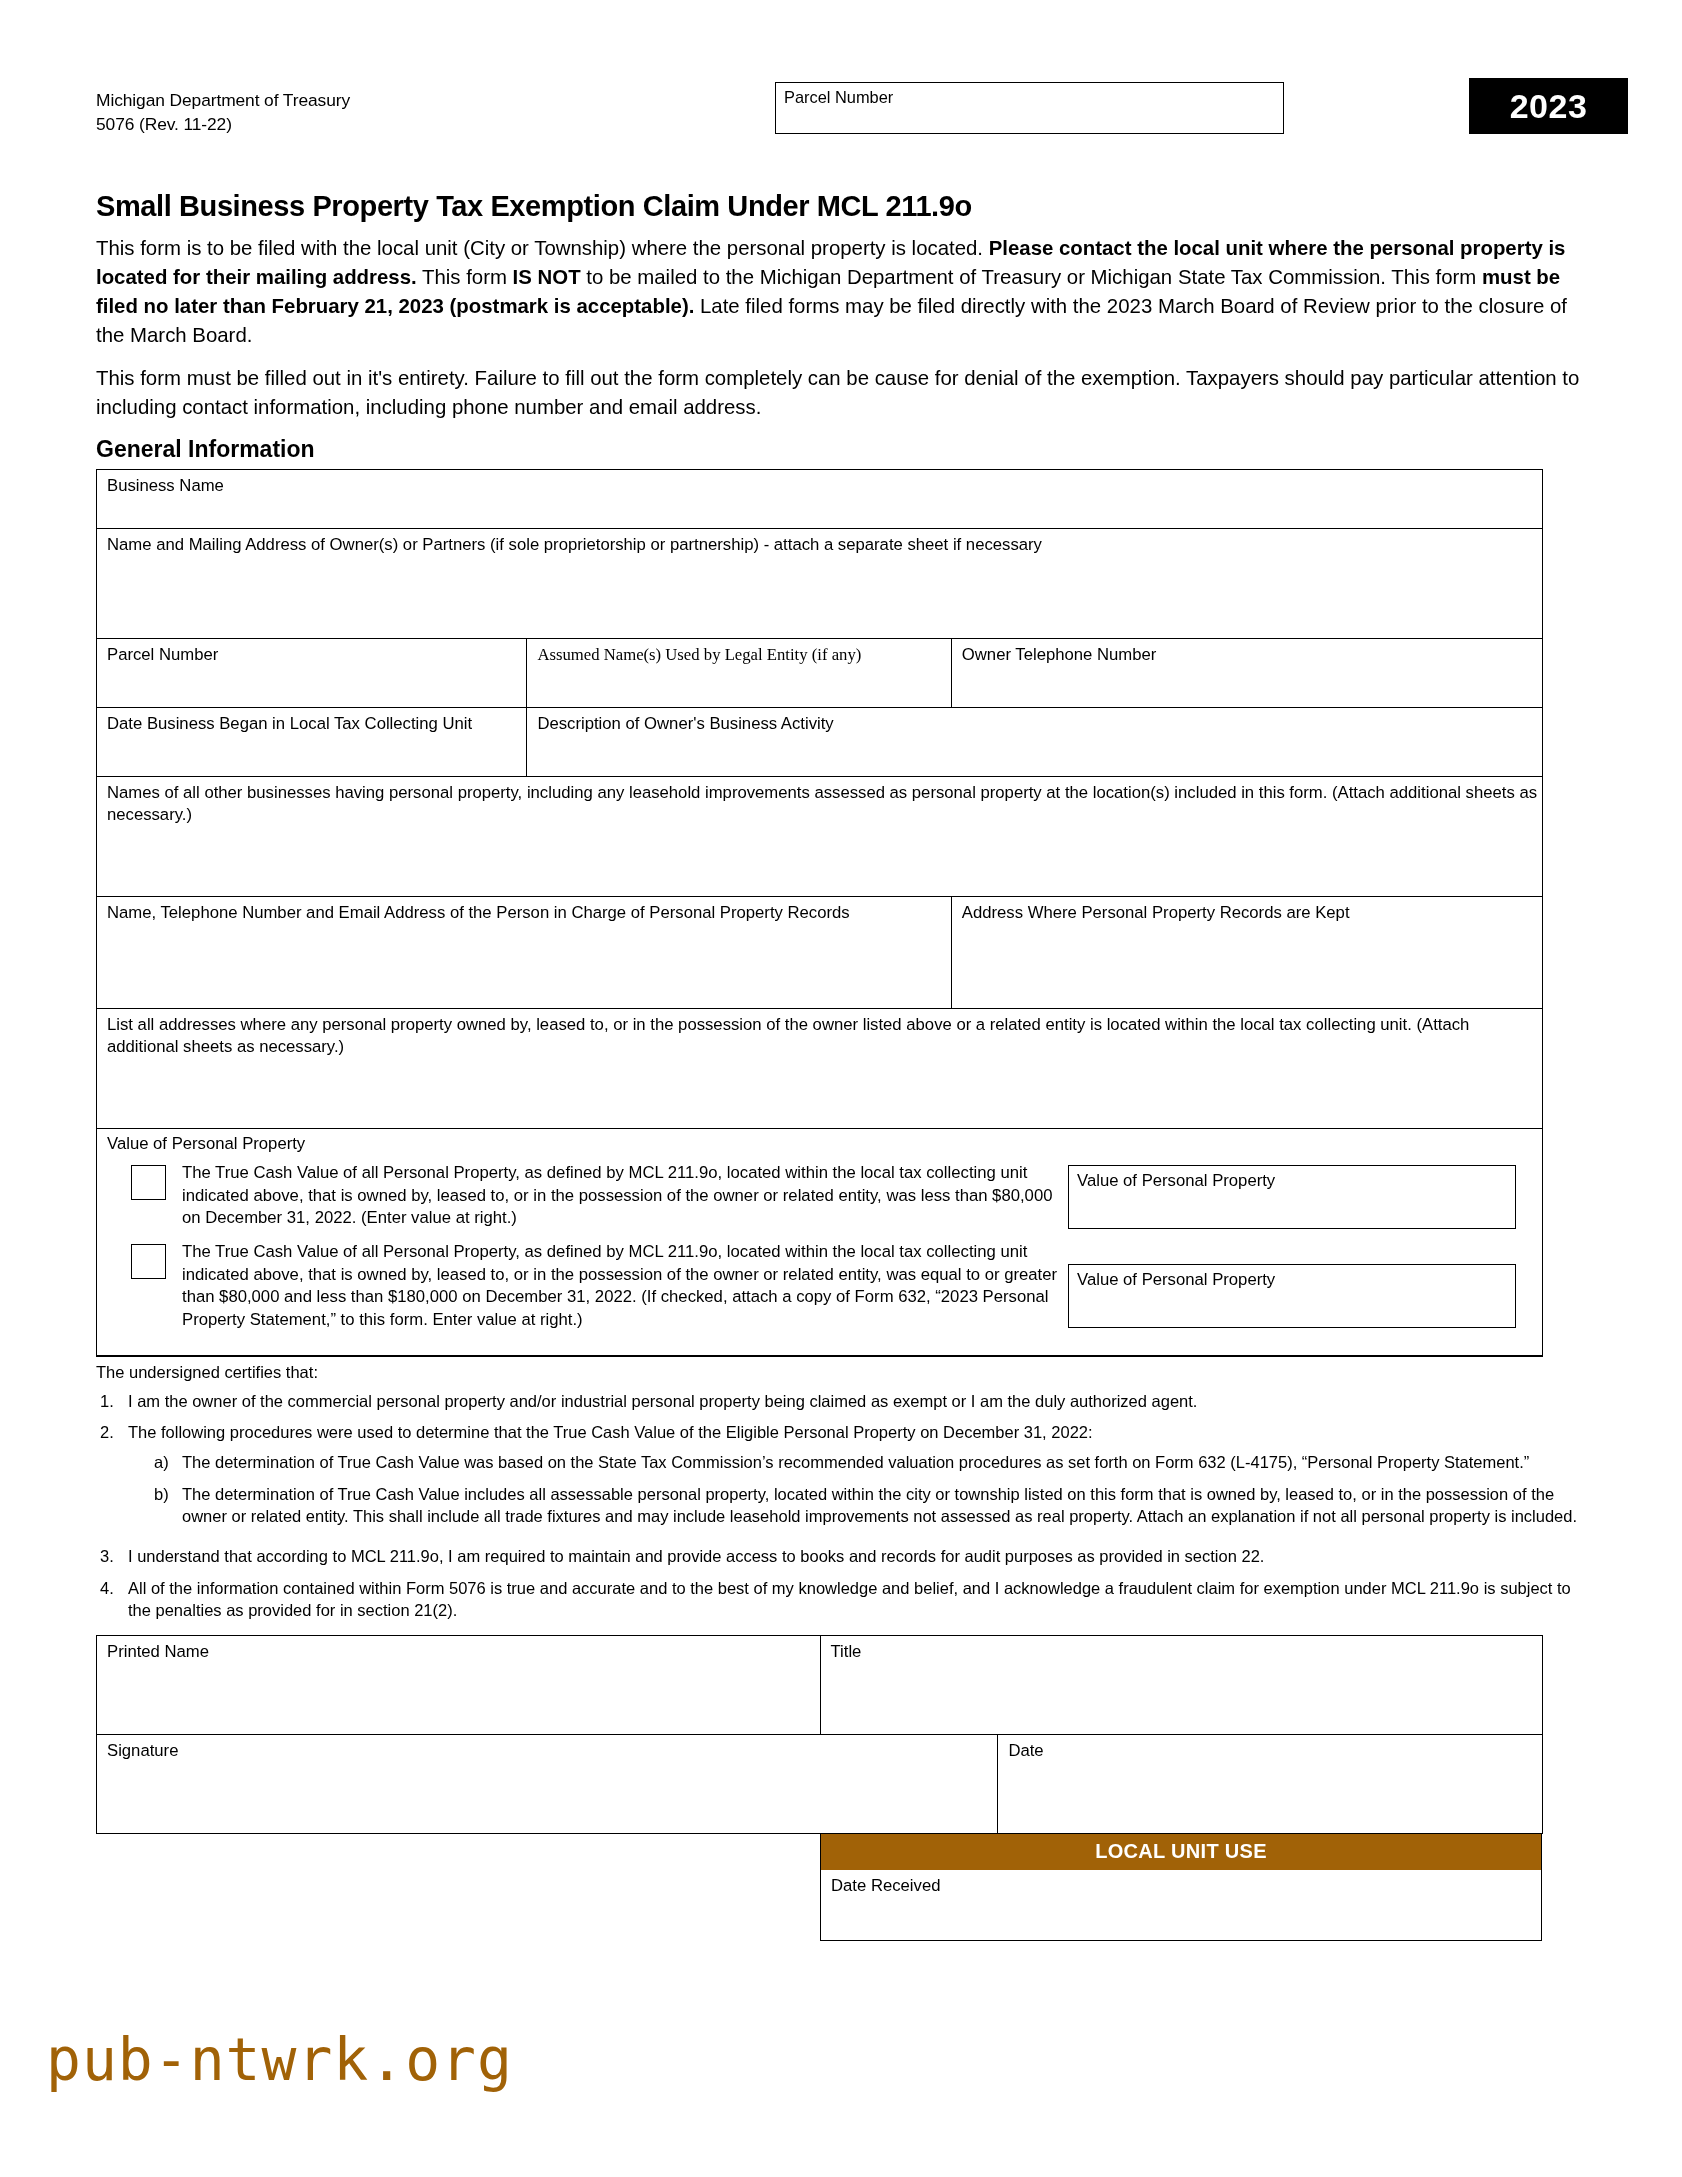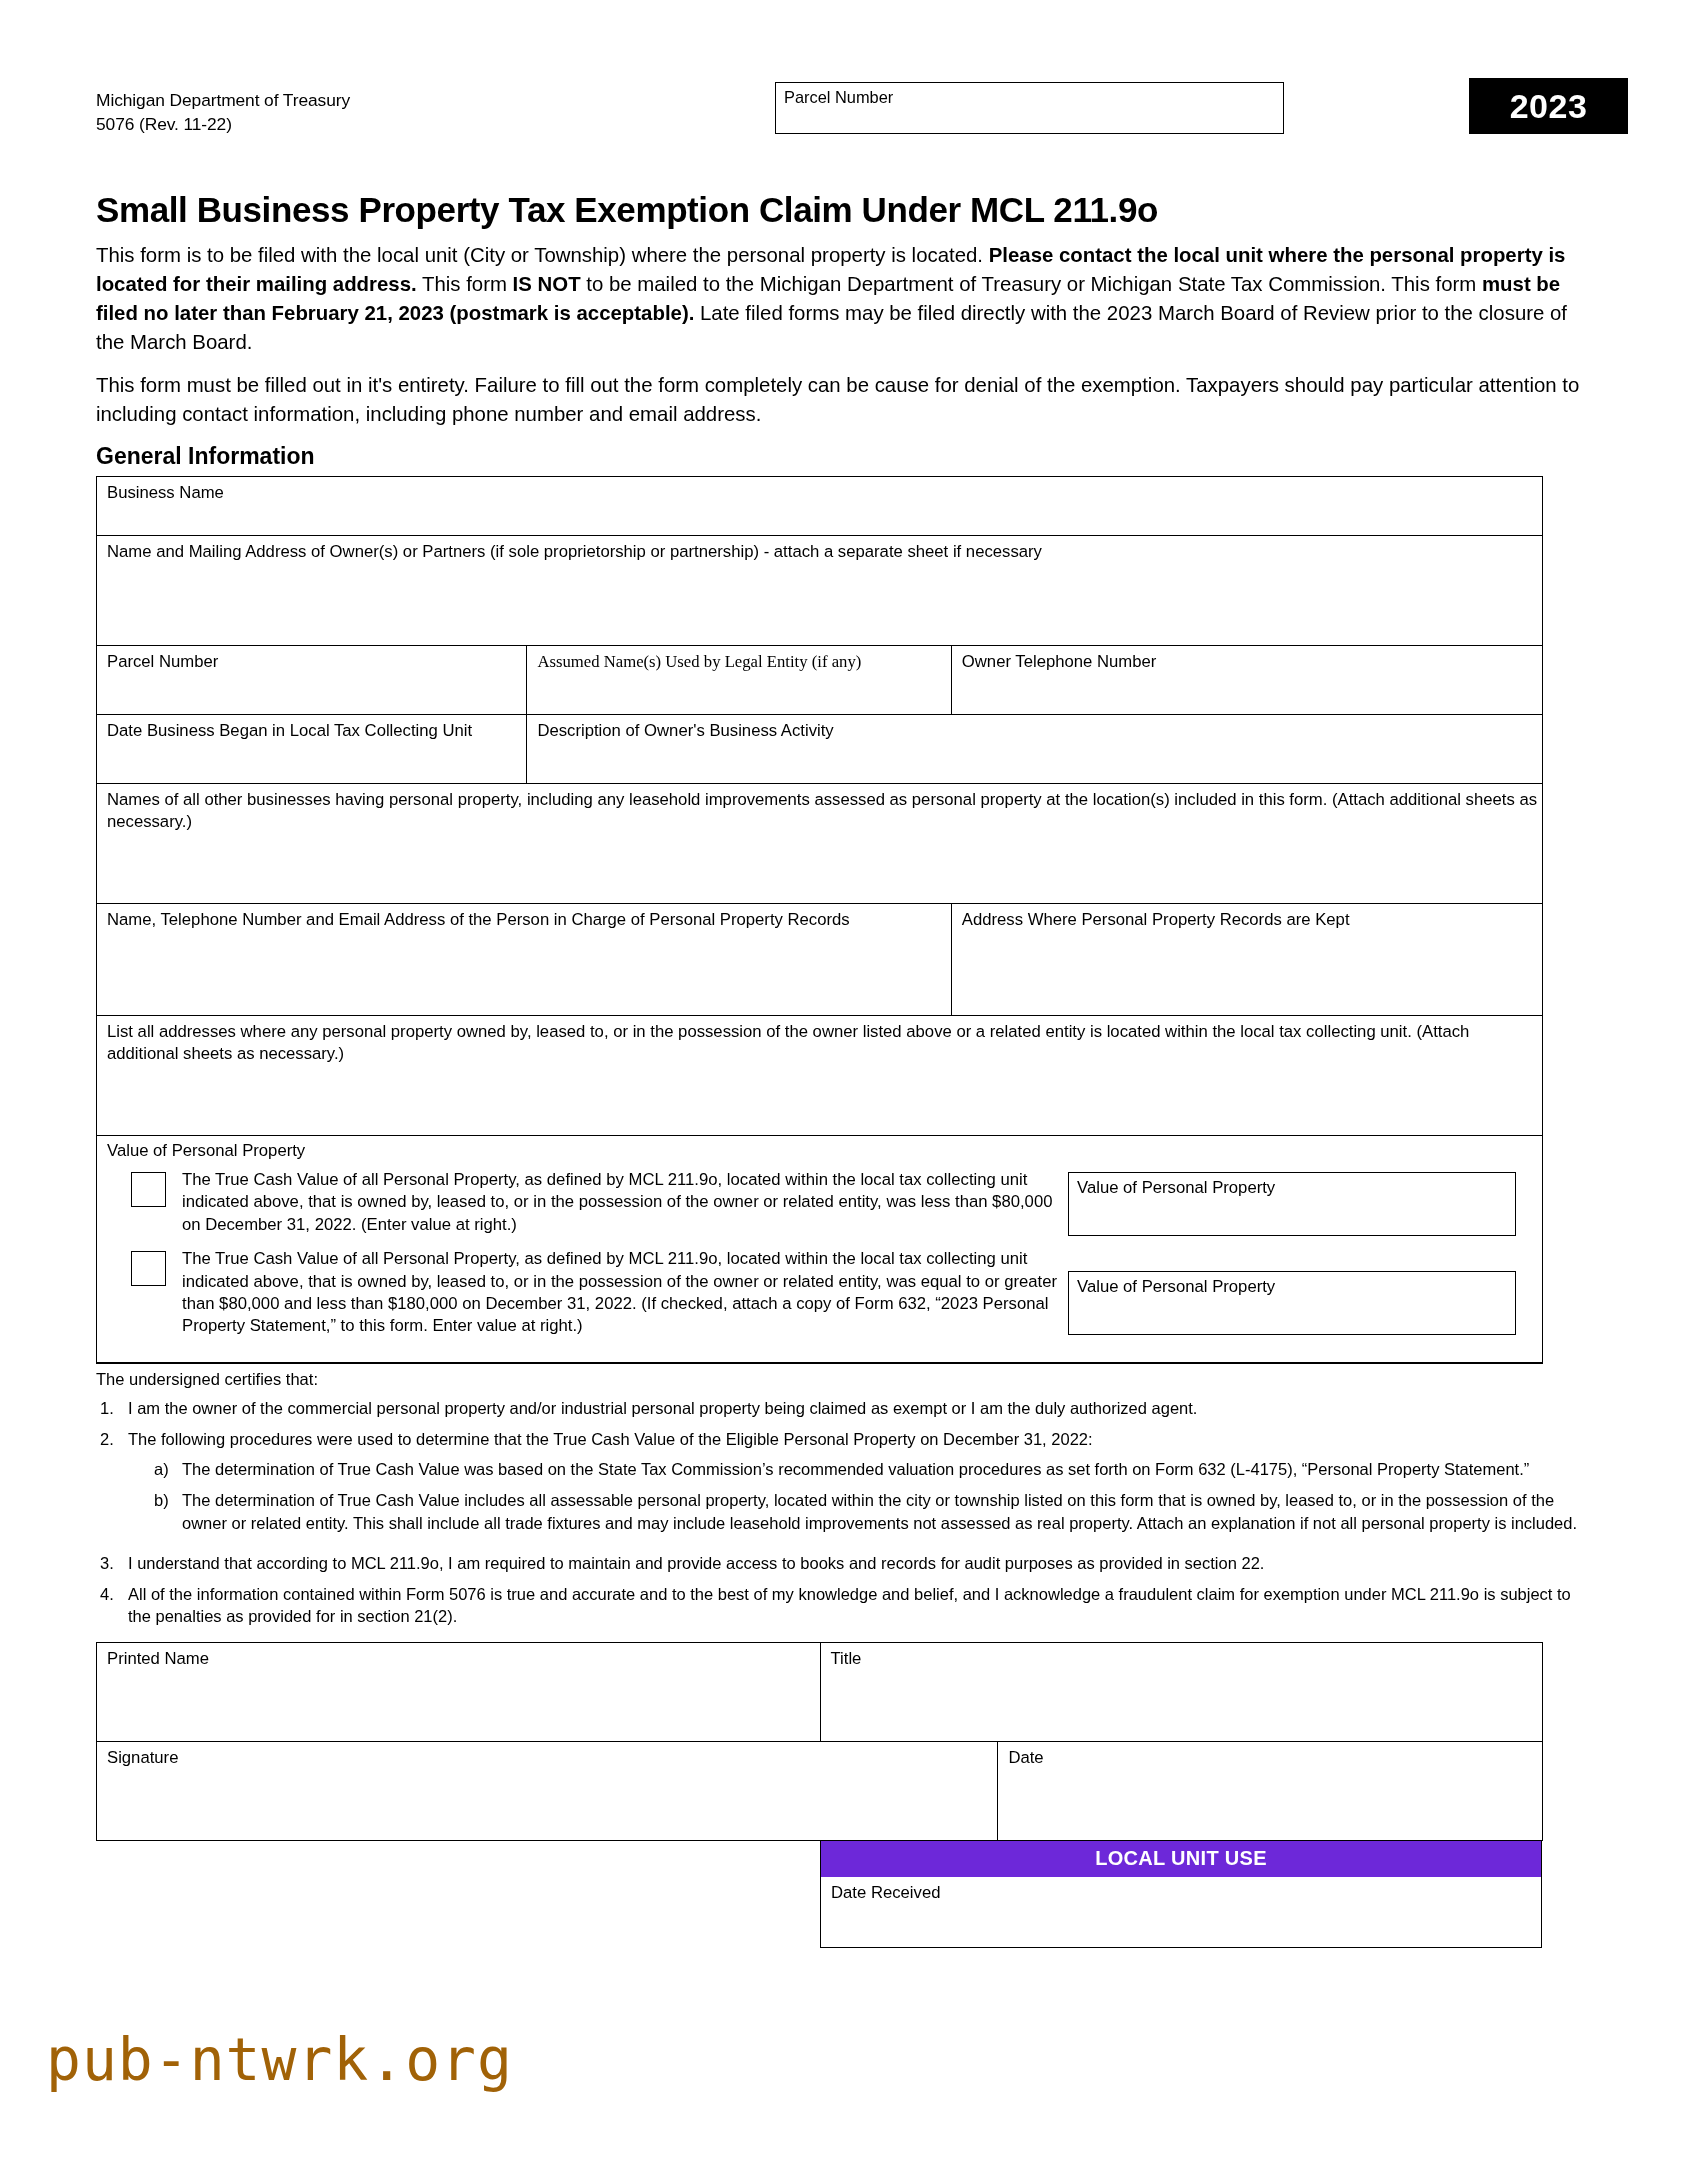--- a/index.html
+++ b/index.html
@@ -65,21 +65,21 @@
     font-size: 34px;
     font-weight: bold;
     display: flex;
     align-items: center;
     justify-content: center;
     letter-spacing: 0.5px;
   }
 
   
   h1.form-title {
-    font-size: 35px;
+    font-size: 29px;
     font-weight: bold;
     margin: 22px 0 12px 0;
     letter-spacing: -0.4px;
     line-height: 1.12;
   }
   p.intro {
     font-size: 20.4px;
     line-height: 1.42;
     margin: 0 0 14px 0;
     text-align: left;
@@ -241,21 +241,21 @@
     box-sizing: border-box;
   }
   .luu-right {
     width: 722px;
     box-sizing: border-box;
     border-left: 1.8px solid #000;
     border-right: 1.8px solid #000;
     border-bottom: 1.8px solid #000;
   }
   .luu-bar {
-    background: #6d28d9;
+    background: #a16207;
     color: #fff;
     font-size: 20px;
     font-weight: bold;
     text-align: center;
     padding: 6px 0 7px 0;
     letter-spacing: 0.3px;
   }
   .luu-field {
     height: 62px;
     padding: 5px 0 0 10px;

